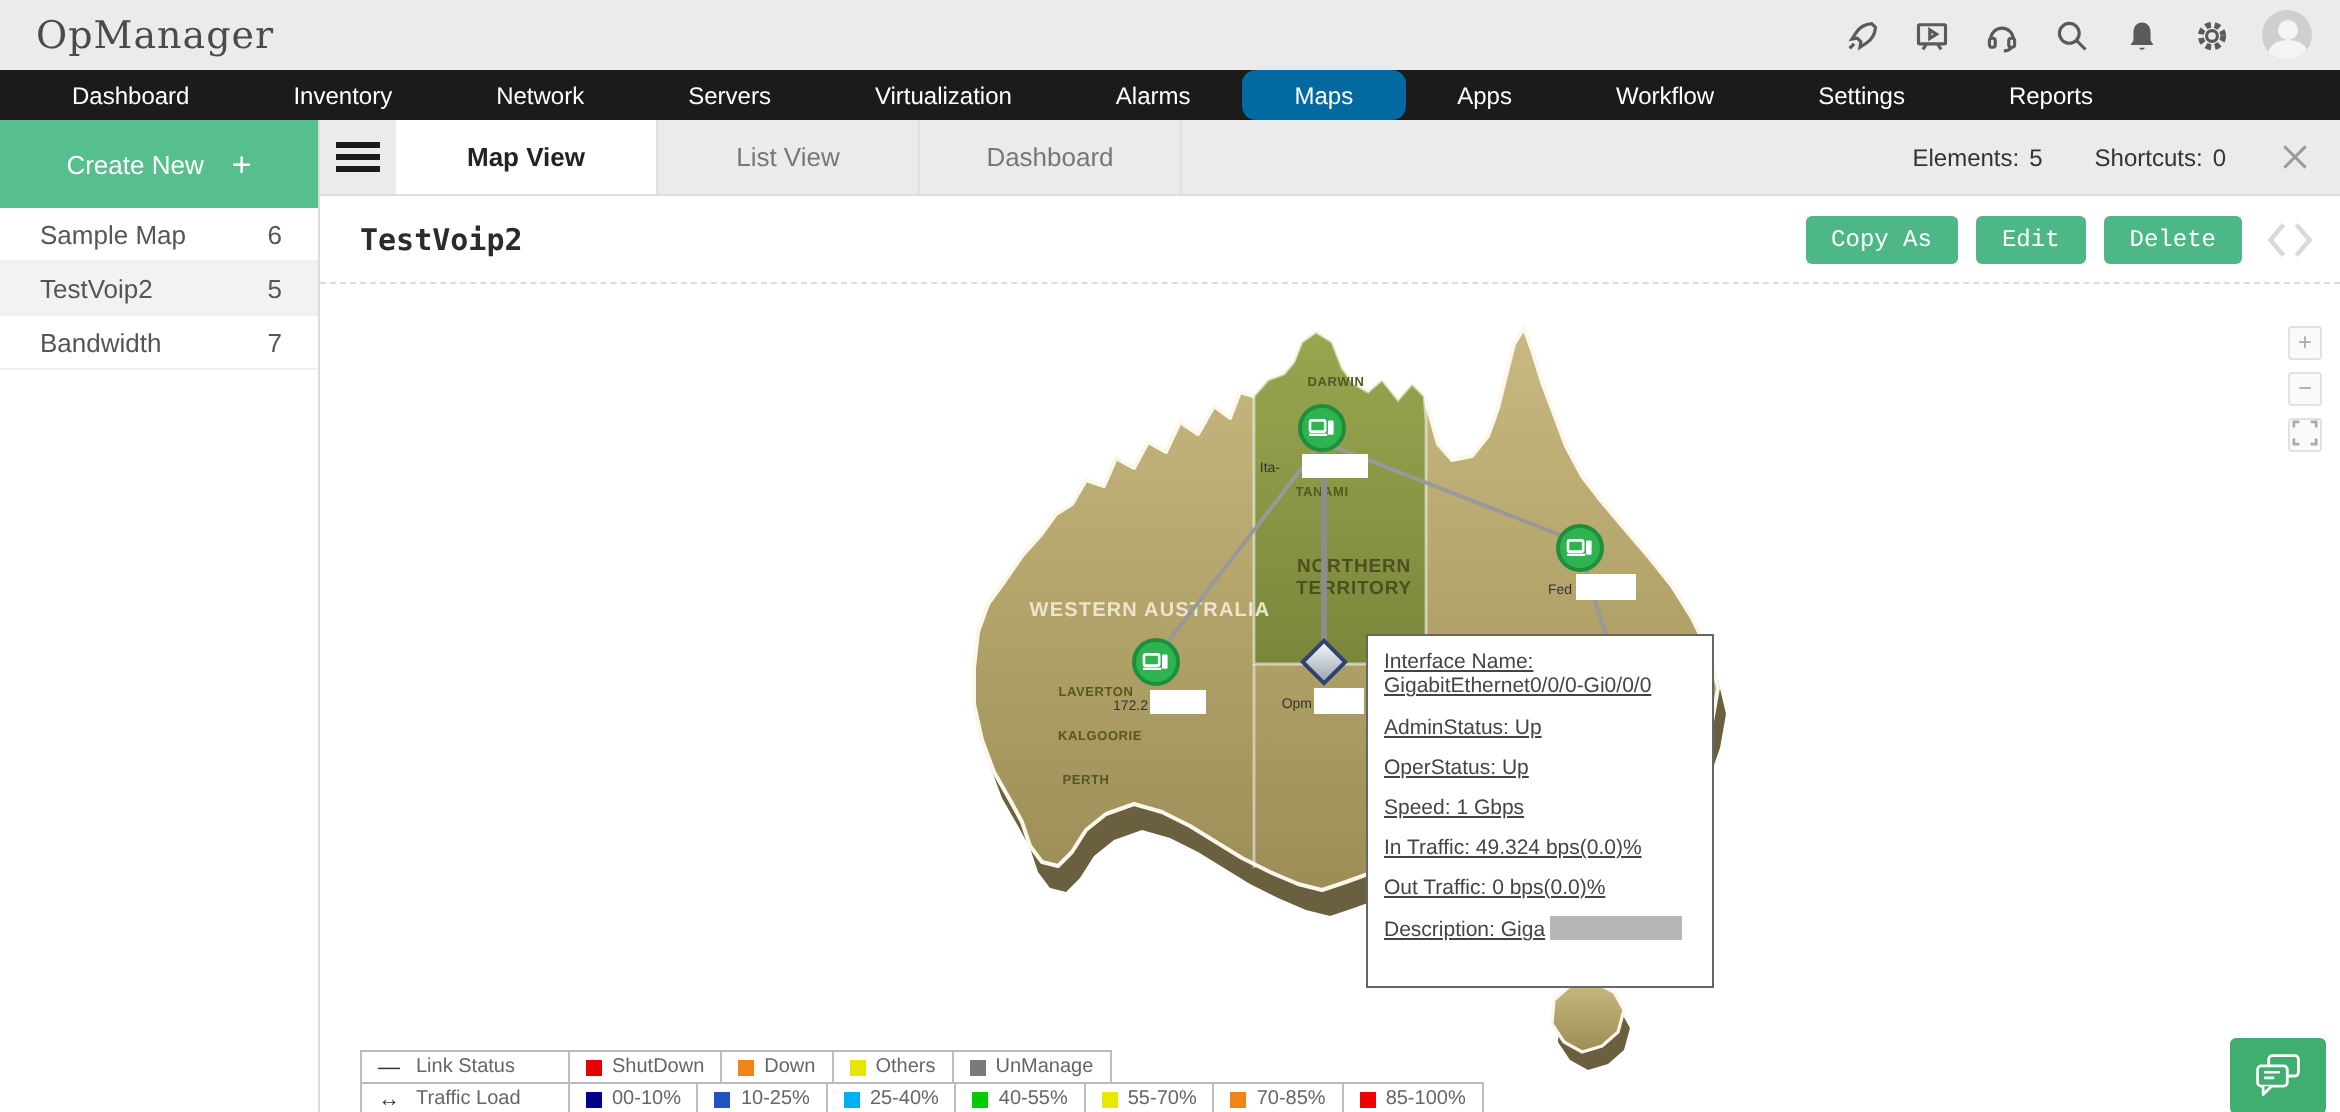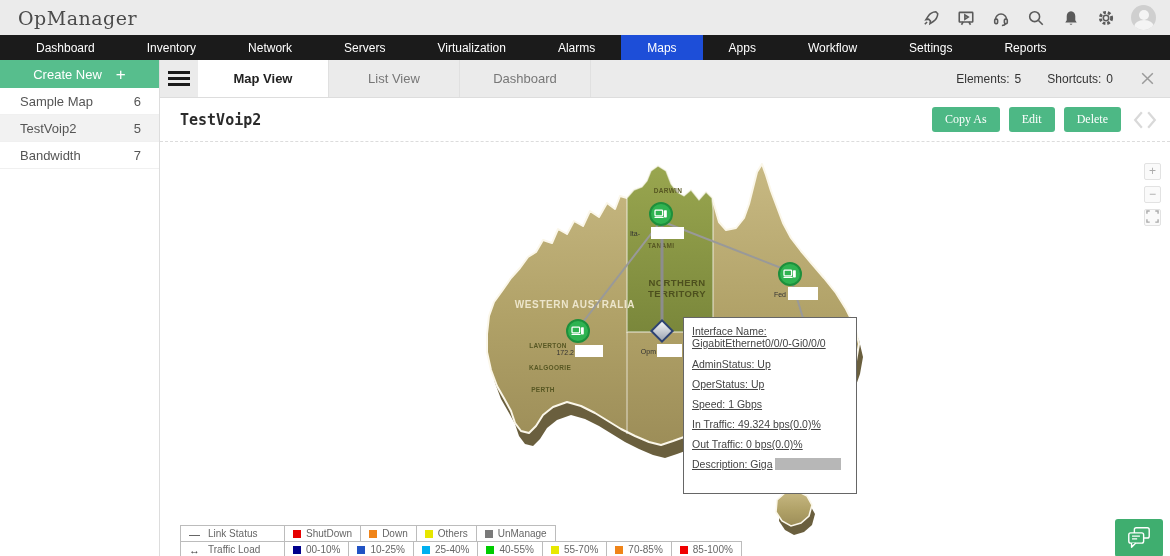--- a/index.html
+++ b/index.html
@@ -13,47 +13,47 @@
   .top-icons { margin-left:auto; display:flex; align-items:center; gap:15px; }
   .tico { width:20px; height:20px; display:flex; align-items:center; justify-content:center; cursor:pointer; }
   .tico svg { stroke:#5a5a5a; fill:none; stroke-width:1.4; }
   .avatar { width:25px; height:25px; border-radius:50%; background:#cfcfcf; overflow:hidden; position:relative; }
   .avatar .head { position:absolute; left:7.5px; top:5px; width:10px; height:10px; border-radius:50%; background:#f4f4f4; }
   .avatar .bodyp { position:absolute; left:2.5px; top:15px; width:20px; height:14px; border-radius:50%; background:#f4f4f4; }
 
   
   .navbar { height:25px; background:#1b1b1b; display:flex; align-items:stretch; padding-left:10px; }
   .nav-item { color:#fff; font-size:12px; display:flex; align-items:center; padding:0 26px; cursor:pointer; white-space:nowrap; }
-  .nav-item.active { background:#1d4ed8; }
+  .nav-item.active { background:#0369a1;border-radius:7px; }
 
   
   .bodyrow { display:flex; height:496px; }
   .sidebar { width:160px; border-right:1px solid #ddd; background:#fff; flex:none; }
-  .create-btn { height:28px; background:#57be8d; color:#fff; font-size:13px; display:flex; align-items:center; justify-content:center; gap:14px; cursor:pointer; }
+  .create-btn { height:44px; background:#57be8d; color:#fff; font-size:13px; display:flex; align-items:center; justify-content:center; gap:14px; cursor:pointer; }
   .create-plus { font-size:17px; font-weight:300; line-height:1; }
   .side-item { display:flex; align-items:center; justify-content:space-between; padding:0 18px 0 20px; height:27px; font-size:13px; color:#555; border-bottom:1px solid #f0f0f0; cursor:pointer; }
   .side-item.active { background:#f2f2f2; }
 
   .main { flex:1; display:flex; flex-direction:column; min-width:0; }
 
   
   .tabbar { height:38px; background:#ebebeb; display:flex; align-items:stretch; border-bottom:1px solid #ddd; }
   .burger { width:38px; display:flex; flex-direction:column; align-items:center; justify-content:center; gap:3px; cursor:pointer; }
   .burger div { width:22px; height:3px; background:#1b1b1b; }
   .tab { width:131px; display:flex; align-items:center; justify-content:center; font-size:13px; color:#777; cursor:pointer; border-right:1px solid #e0e0e0; }
   .tab.active { background:#fff; color:#222; font-weight:bold; border-right:1px solid #e0e0e0; }
   .tab-right { margin-left:auto; display:flex; align-items:center; gap:26px; padding-right:14px; font-size:12px; color:#333; }
   .stat { display:flex; gap:5px;text-align:center; }
   .closex { cursor:pointer; display:flex; align-items:center; }
 
   
   .titlerow { height:44px; background:#fff; display:flex; align-items:center; padding:0 12px 0 20px; border-bottom:1px dashed #dcdcdc; }
   .page-title { font-family:"DejaVu Sans Mono", monospace; font-weight:bold; font-size:15px; color:#2b2b2b; }
   .title-actions { margin-left:auto; display:flex; align-items:center; gap:9px; }
-  .gbtn { background:#4db885; color:#fff; border:none; border-radius:3px; font-size:12px; padding:5px 13px; cursor:pointer; font-family:Liberation Serif, serif; }
+  .gbtn { background:#4db885; color:#fff; border:none; border-radius:3px; font-size:12px; padding:5px 13px; cursor:pointer; font-family:Liberation Mono, monospace; }
   .pager { display:flex; align-items:center; margin-left:2px; }
   .pager svg { stroke:#d9d9d9; fill:none; stroke-width:2; cursor:pointer; }
 
   
   .mappanel { position:relative; height:414px; background:#fff; overflow:hidden; }
   .mapsvg { position:absolute; left:0; top:0; }
 
   svg text { font-family:"Liberation Sans", sans-serif; }
   .lbl-region-wa { font-size:10px; font-weight:bold; fill:#ece5cb; letter-spacing:.6px; }
   .lbl-region-nt { font-size:9.5px; font-weight:bold; fill:#4d501e; letter-spacing:.4px; }

